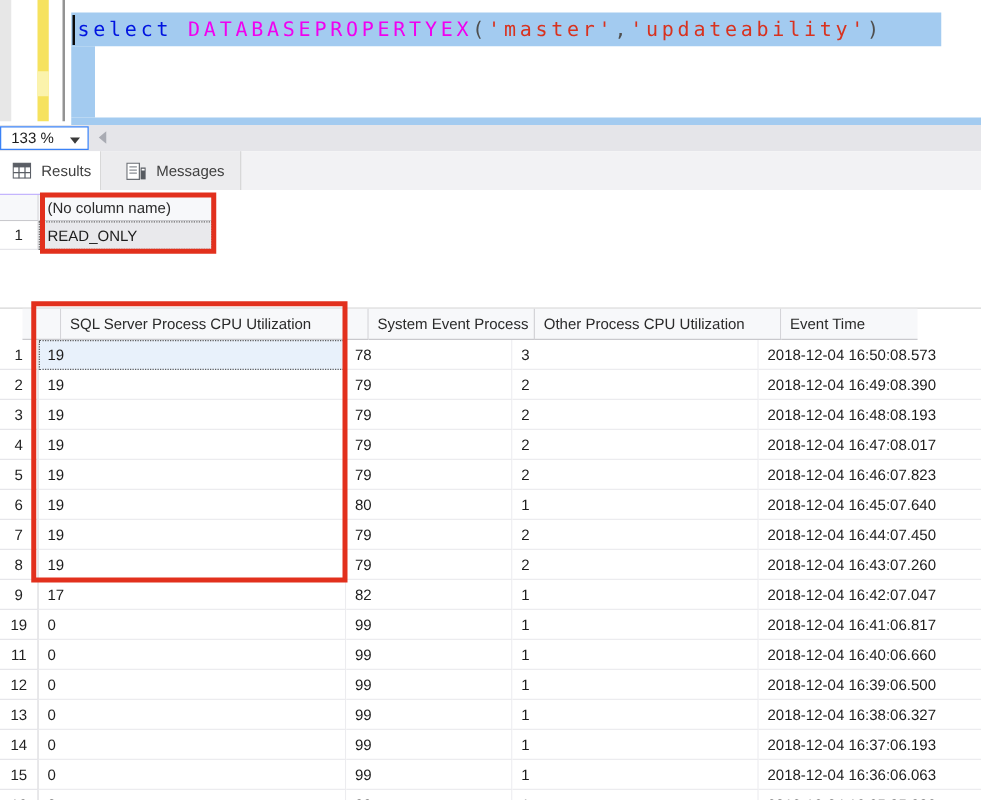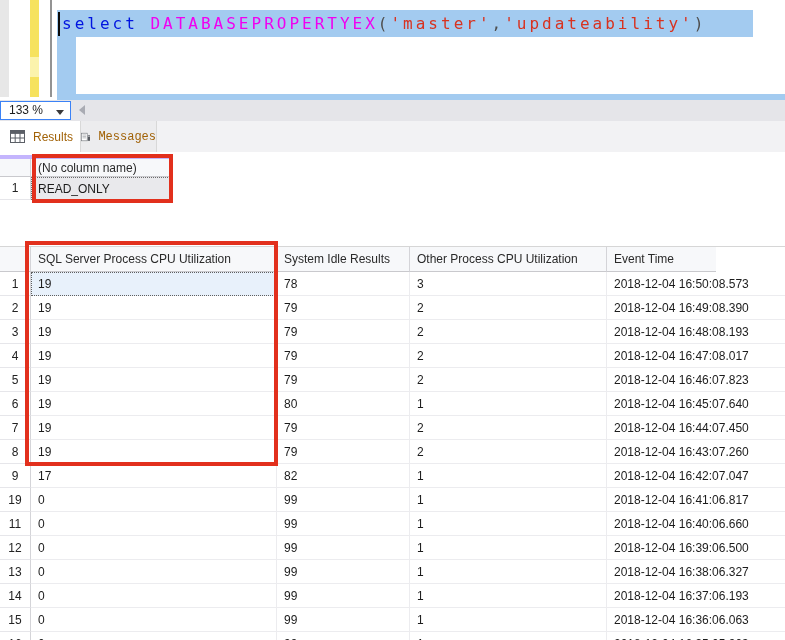--- a/index.html
+++ b/index.html
@@ -30,47 +30,47 @@
               box-sizing:border-box;font-size:12px;line-height:17px;padding-left:8px;}
   .combo-arrow{left:55px;top:8px;width:0;height:0;border-left:4px solid transparent;
                border-right:4px solid transparent;border-top:5px solid #3a3a3a;}
   .scroll-left-arrow{left:79px;top:5px;width:0;height:0;border-top:5px solid transparent;
                border-bottom:5px solid transparent;border-right:6px solid #a9abb3;}
 
   
   #tabstrip{left:0;top:121px;width:785px;height:31px;background:#f2f2f4;}
   .tab{top:0;height:31px;box-sizing:border-box;display:flex;align-items:center;font-size:12px;}
   .tab-results{left:0;width:81px;background:#ffffff;border-right:1px solid #d8d8d8;padding-left:10px;}
-  .tab-messages{left:81px;width:76px;background:#ececee;border-right:1px solid #d8d8d8;padding-left:0;font-family:Liberation Mono, monospace;}
-  .tab-label{margin-left:8px;color:#a16207;}
+  .tab-messages{left:81px;width:112px;background:#ececee;border-right:1px solid #d8d8d8;padding-left:20px;}
+  .tab-label{margin-left:8px;color:#404040;}
 
   
   .pane{background:#fff;}
   #grid1-pane{left:0;top:152px;width:785px;height:94px;}
   #grid2-pane{left:0;top:246px;width:785px;height:394px;border-top:1px solid #d6d6d6;box-sizing:border-box;}
   .hdr-cell{box-sizing:border-box;background:#f7f8fa;border-right:1px solid #d4d4d8;
             border-bottom:1px solid #c9c9cd;font-size:12px;color:#2a2a2a;
             padding-left:7px;display:flex;align-items:center;overflow:hidden;white-space:nowrap;}
   .num-cell{box-sizing:border-box;background:#ffffff;border-right:1px solid #d4d4d8;
             border-bottom:1px solid #e6e6ea;font-size:12px;color:#222;
             display:flex;align-items:center;justify-content:center;}
   .data-cell{box-sizing:border-box;background:#fff;border-right:1px solid #ececef;
             border-bottom:1px solid #ececef;font-size:12px;color:#1c1c1c;
             padding-left:7px;display:flex;align-items:center;overflow:hidden;white-space:nowrap;}
   .cell-sel-active{background:#e8f1fb;border:1px dotted #5f5f5f;padding-left:6px;}
   .cell-sel-inactive{background:#e9e9ec;border:1px dotted #6b6b6b;padding-left:6px;}
 
   
-  #g1-top{left:0;top:3px;width:170px;height:22px;display:flex;border-top:4px solid #c4b5fd;box-sizing:border-box;}
+  #g1-top{left:0;top:3px;width:170px;height:22px;display:flex;border-top:1px solid #c4b5fd;box-sizing:border-box;}
   #g1-row{left:0;top:25px;width:170px;height:23px;display:flex;}
   .g1-numw{width:31px;}
   .g1-c0{width:139px;}
 
   
-  #g2-header{left:0;top:0;width:716px;height:25px;display:flex;}
+  #g2-header{left:0;top:0;width:716px;height:25px;display:flex;padding-left:18px;}
   #g2-rows{left:0;top:25px;width:785px;}
   .g2-row{display:flex;height:24px;}
   .g2-numw{width:31px;}
   .g2-c0{width:246px;}
   .g2-c1{width:133px;}
   .g2-c2{width:197px;}
   .g2-c3{flex:1;border-right:none;}
 
   
   .red-box{box-sizing:border-box;border:4px solid #e2301d;background:transparent;pointer-events:none;}
@@ -138,21 +138,21 @@
     <div id="g1-row" class="abs">
       <div class="num-cell g1-numw">1</div>
       <div class="data-cell g1-c0 cell-sel-inactive">READ_ONLY</div>
     </div>
   </div>
 
   <div id="grid2-pane" class="abs pane">
     <div id="g2-header" class="abs">
         <div class="hdr-cell g2-numw"></div>
         <div class="hdr-cell g2-c0">SQL Server Process CPU Utilization</div>
-        <div class="hdr-cell g2-c1">System Idle Results</div>
+        <div class="hdr-cell g2-c1">System Event Process</div>
         <div class="hdr-cell g2-c2">Other Process CPU Utilization</div>
         <div class="hdr-cell g2-c3">Event Time</div>
       </div>
     <div id="g2-rows" class="abs">
         <div class="g2-row">
           <div class="num-cell g2-numw">1</div>
           <div class="data-cell g2-c0 cell-sel-active">19</div>
           <div class="data-cell g2-c1">78</div>
           <div class="data-cell g2-c2">3</div>
           <div class="data-cell g2-c3">2018-12-04 16:50:08.573</div>

